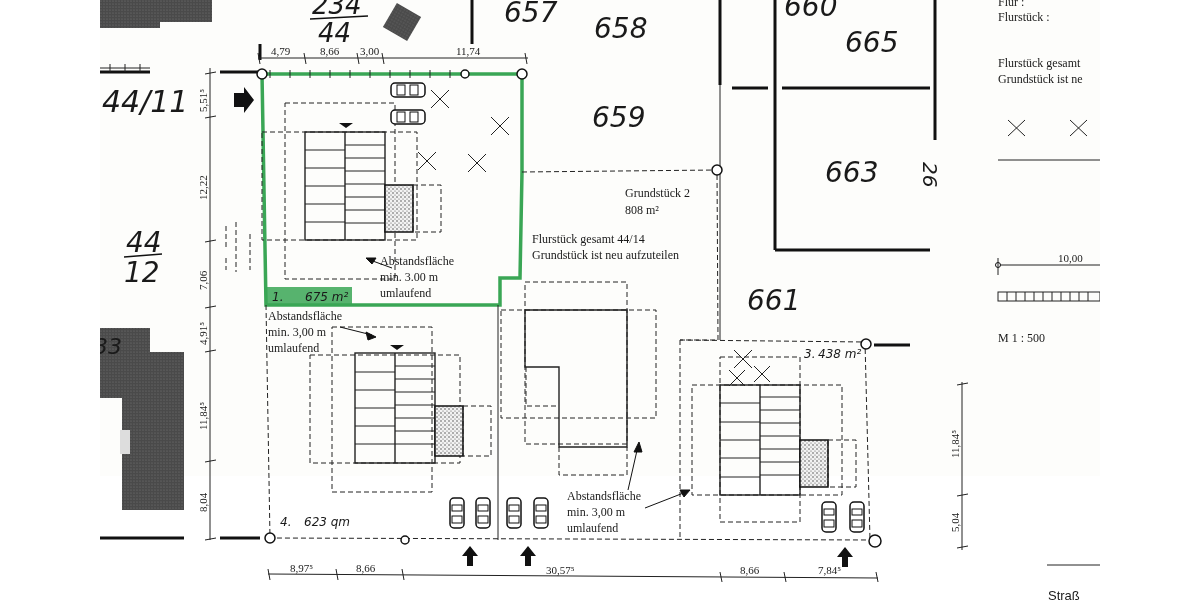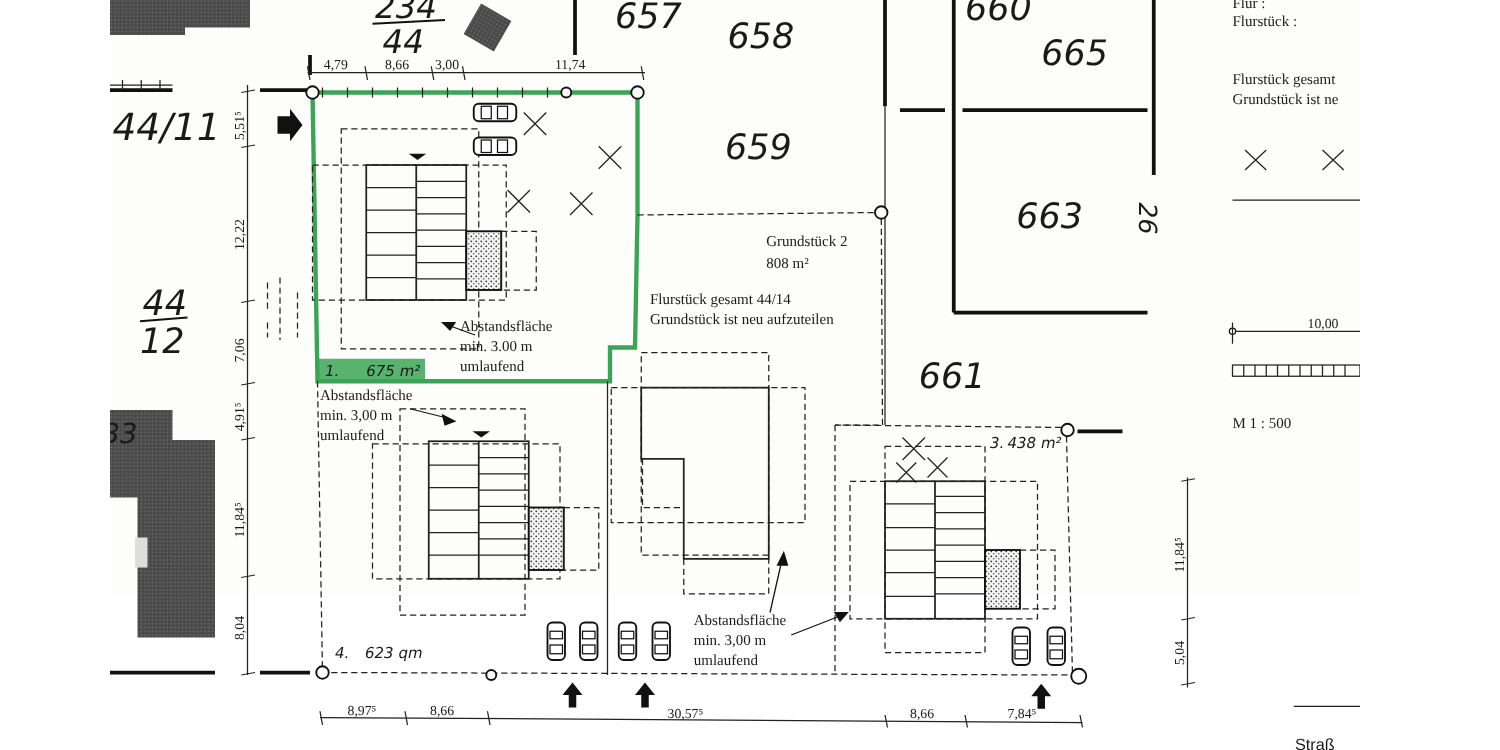--- a/index.html
+++ b/index.html
@@ -1,17 +1,17 @@
 <!DOCTYPE html>
 <html><head>
 <meta charset="utf-8">
 <style>
   html,body{margin:0;padding:0;background:#ffffff;}
   body{width:1200px;height:600px;overflow:hidden;position:relative;font-family:"Liberation Serif",serif;}
-  .sheet{position:absolute;left:88px;top:0;width:1000px;height:476px;background:#fdfdfb;}
+  .sheet{position:absolute;left:100px;top:0;width:1000px;height:476px;background:#fdfdfb;}
   svg{position:absolute;left:0;top:0;}
   .hand{font-family:"DejaVu Sans",sans-serif;font-style:italic;fill:#1a1a1a;}
   .serif{font-family:"Liberation Serif",serif;fill:#1a1a1a;}
   .sans{font-family:"Liberation Sans",sans-serif;fill:#1a1a1a;}
   .dim{font-family:"Liberation Serif",serif;font-size:11px;fill:#1a1a1a;}
   .thin{stroke:#222;stroke-width:1;fill:none;}
   .dash{stroke:#222;stroke-width:1;fill:none;stroke-dasharray:5 3;}
   .thick{stroke:#111;stroke-width:3;fill:none;}
   .wall{stroke:#222;stroke-width:1.4;fill:none;}
   .green{stroke:#3aa655;stroke-width:3.5;fill:none;}

